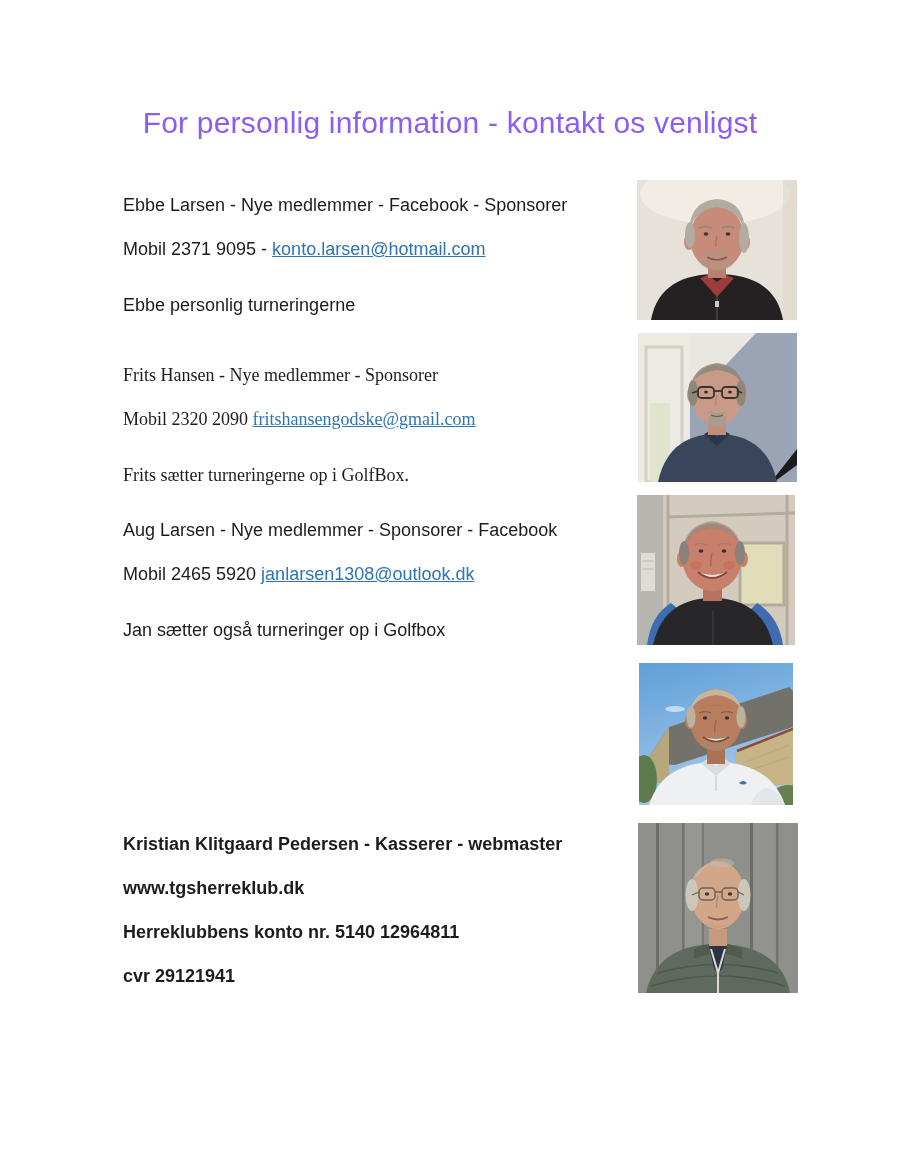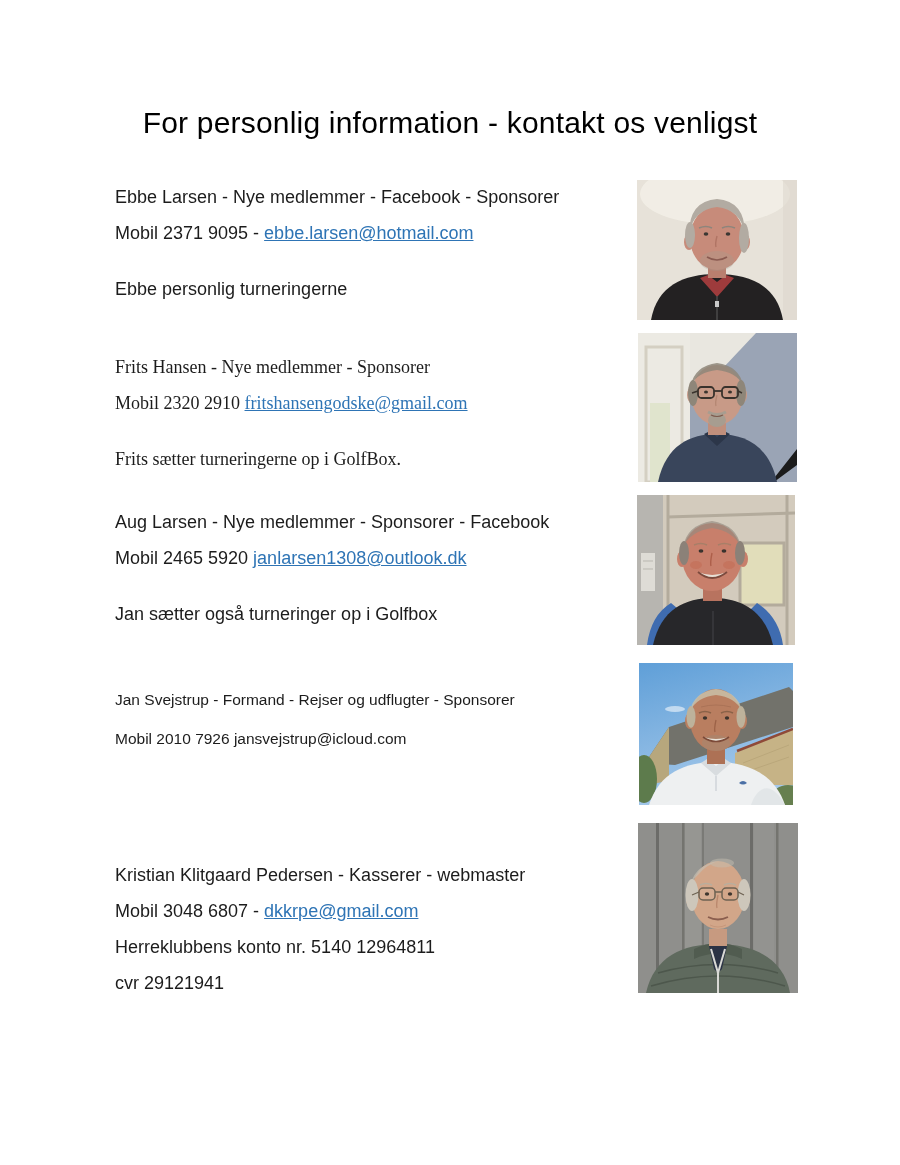--- a/index.html
+++ b/index.html
@@ -6,76 +6,72 @@
   html,body{margin:0;padding:0;background:#fff;}
   body{
     width:900px;height:1165px;position:relative;
     font-family:"Liberation Sans","DejaVu Sans",sans-serif;
     color:#1c1c1c;
   }
   .page{position:absolute;left:0;top:0;width:900px;height:1165px;background:#ffffff;overflow:hidden;}
 
   .title{
     position:absolute;top:106px;left:0;width:900px;margin:0;
-    text-align:center;font-size:30px;font-weight:400;color:#000000;
+    text-align:center;font-size:30px;font-weight:400;color:#8b5cf6;
     letter-spacing:0.2px;
   }
 
   .contact{position:absolute;left:107px;font-size:18px;line-height:28px;}
-  .contact p{margin:8px;white-space:nowrap;}
+  .contact p{margin:16px;white-space:nowrap;}
   .contact p.note{margin-top:28px;}
   .c1{top:175px;}
   .c2{top:345px;font-family:Liberation Serif, serif;}
   .c3{top:500px;}
   .c4{top:676px;font-size:15.5px;line-height:31px;}
-  .c5{top:853px;}
+  .c5{top:814px;font-weight:bold;}
 
   a.email{color:#2E74B5;text-decoration:underline;cursor:pointer;}
 
   figure.photo{position:absolute;margin:0;overflow:hidden;}
   figure.photo svg{display:block;width:100%;height:100%;}
   .p1{left:637px;top:180px;width:160px;height:140px;}
   .p2{left:638px;top:333px;width:159px;height:149px;}
   .p3{left:637px;top:495px;width:158px;height:150px;}
   .p4{left:639px;top:663px;width:154px;height:142px;}
   .p5{left:638px;top:823px;width:160px;height:170px;}
 </style>
 </head>
 <body>
 
 <div class="page">
 
   <h1 class="title">For personlig information - kontakt os venligst</h1>
 
   <section class="contact c1">
     <p>Ebbe Larsen - Nye medlemmer - Facebook - Sponsorer</p>
-    <p><span>Mobil 2371 9095 - </span><a class="email" href="#">ebbe.larsen@hotmail.com</a></p>
+    <p><span>Mobil 2371 9095 - </span><a class="email" href="#">konto.larsen@hotmail.com</a></p>
     <p class="note">Ebbe personlig turneringerne</p>
   </section>
 
   <section class="contact c2">
     <p>Frits Hansen - Nye medlemmer - Sponsorer</p>
-    <p><span>Mobil 2320 2910 </span><a class="email" href="#">fritshansengodske@gmail.com</a></p>
+    <p><span>Mobil 2320 2090 </span><a class="email" href="#">fritshansengodske@gmail.com</a></p>
     <p class="note">Frits sætter turneringerne op i GolfBox.</p>
   </section>
 
   <section class="contact c3">
     <p>Aug Larsen - Nye medlemmer - Sponsorer - Facebook</p>
     <p><span>Mobil 2465 5920 </span><a class="email" href="#">janlarsen1308@outlook.dk</a></p>
     <p class="note">Jan sætter også turneringer op i Golfbox</p>
   </section>
 
-  <section class="contact c4">
-    <p>Jan Svejstrup - Formand - Rejser og udflugter - Sponsorer</p>
-    <p>Mobil 2010 7926 jansvejstrup@icloud.com</p>
-  </section>
 
   <section class="contact c5">
     <p>Kristian Klitgaard Pedersen - Kasserer - webmaster</p>
-    <p><span>Mobil 3048 6807 - </span><a class="email" href="#">dkkrpe@gmail.com</a></p>
+    <p>www.tgsherreklub.dk</p>
     <p>Herreklubbens konto nr. 5140 12964811</p>
     <p>cvr 29121941</p>
   </section>
 
   <figure class="photo p1" aria-label="Portræt af Ebbe Larsen">
     <svg viewBox="0 0 160 140" preserveAspectRatio="none" xmlns="http://www.w3.org/2000/svg">
       <rect width="160" height="140" fill="#e7e2d9"></rect>
       <ellipse cx="78" cy="14" rx="75" ry="30" fill="#f2eee6" opacity="0.9"></ellipse>
       <rect x="146" width="14" height="140" fill="#ddd7cd" opacity="0.6"></rect>
       <path d="M14,140 C20,106 46,94 80,94 C114,94 140,106 146,140 Z" fill="#232122"></path>

